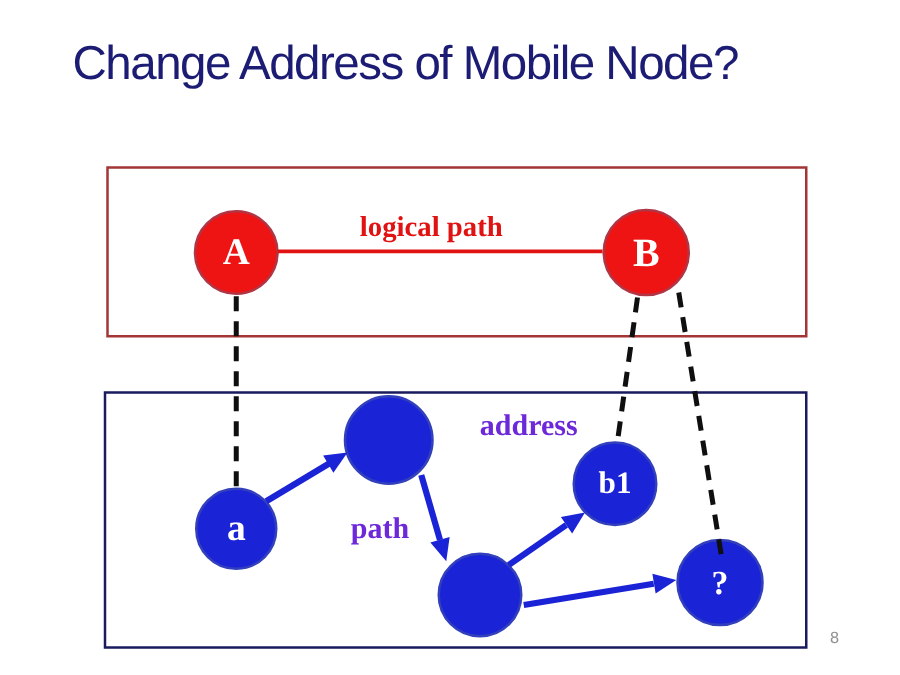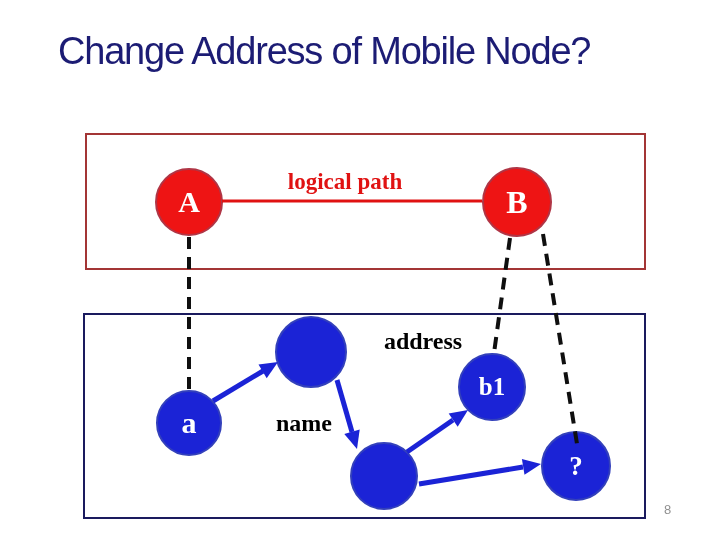--- a/index.html
+++ b/index.html
@@ -28,21 +28,21 @@
   .n-a{left:156px;top:390px;width:62px;height:62px;font-size:30px;}
   .n-top{left:275px;top:316px;width:68px;height:68px;}
   .n-bottom{left:350px;top:442px;width:64px;height:64px;}
   .n-b1{left:458px;top:353px;width:64px;height:64px;font-size:25px;}
   .n-q{left:541px;top:431px;width:66px;height:66px;font-size:27px;}
   .lbl{
     position:absolute;font-family:"Liberation Serif",serif;font-weight:bold;
     text-align:center;white-space:nowrap;line-height:1;
   }
   .lbl-red{color:#e01212;}
-  .lbl-blue{color:#000000;}
+  .lbl-blue{color:#6d28d9;}
   .lbl-link{left:260px;top:170px;width:170px;font-size:23px;}
   .lbl-name{left:513px;top:149px;width:70px;font-size:23px;}
   .lbl-address{left:360px;top:329px;width:126px;font-size:24px;}
   .lbl-path{left:264px;top:411px;width:80px;font-size:24px;}
   .page-num{
     position:absolute;left:664px;top:502px;font-size:13px;color:#919191;
     font-family:"Liberation Sans",sans-serif;
   }
   svg.overlay{position:absolute;left:0;top:0;pointer-events:none;}
   .dash{stroke-width:4;stroke-dasharray:12 8;fill:none;}
@@ -73,21 +73,21 @@
   <div class="node node-blue n-bottom"></div>
   <div class="node node-blue n-b1">
     <span>b1</span>
   </div>
   <div class="node node-blue n-q">
     <span>?</span>
   </div>
 
   <div class="lbl lbl-red lbl-link">logical path</div>
   <div class="lbl lbl-blue lbl-address">address</div>
-  <div class="lbl lbl-blue lbl-path">name</div>
+  <div class="lbl lbl-blue lbl-path">path</div>
 
   <svg class="overlay" width="720" height="540" viewBox="0 0 720 540">
 
     <line class="redline" x1="222" y1="201" x2="482" y2="201" stroke="#e01212"></line>
 
     <line class="dash" x1="189" y1="237" x2="189" y2="391" stroke="#0f0f0f"></line>
     <line class="dash" x1="510" y1="238" x2="494" y2="353" stroke="#0f0f0f"></line>
     <line class="dash" x1="543" y1="234" x2="578" y2="450" stroke="#0f0f0f"></line>
 
     <line class="shaft" x1="213" y1="401" x2="263" y2="371" stroke="#1b23d6"></line>

